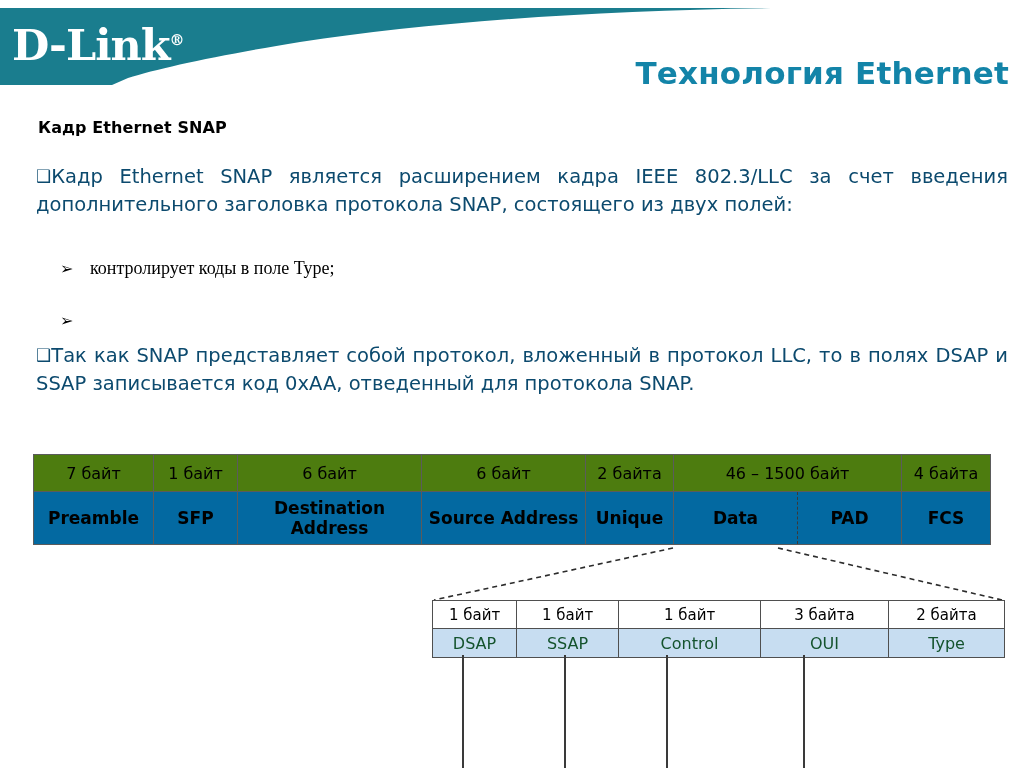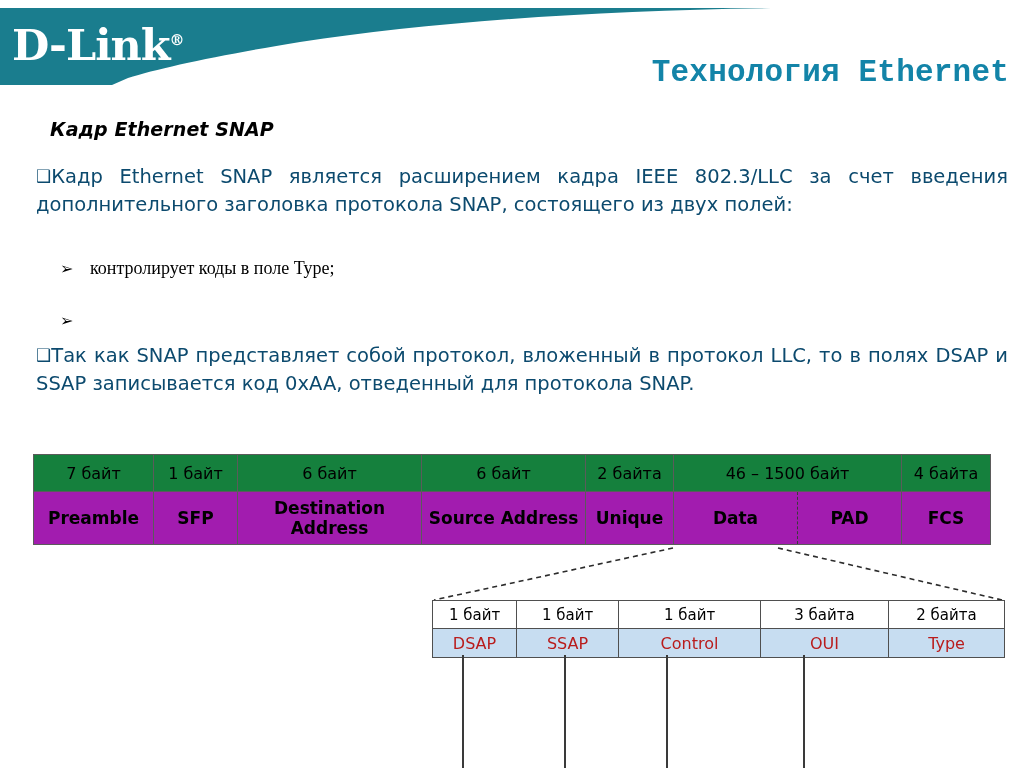--- a/index.html
+++ b/index.html
@@ -47,41 +47,39 @@
   }
   #page-title {
     position: absolute;
     right: 14px;
     top: 47px;
     color: #1384a8;
     font-size: 31px;
     font-weight: bold;
     letter-spacing: 0.2px;
     white-space: nowrap;
-    font-family: Liberation Mono, monospace;
   }
 
   
   #content {
     position: absolute;
     left: 0;
     top: 92px;
     width: 1023px;
   }
 
   #subtitle {
     position: absolute;
-    left: 50px;
+    left: 38px;
     top: 26px;
-    font-size: 19px;
+    font-size: 16px;
     font-weight: bold;
     color: #000000;
     letter-spacing: 0.1px;
     white-space: nowrap;
-    font-style: italic;
   }
 
   .para {
     position: absolute;
     color: #0c4a6e;
     font-size: 19.5px;
     line-height: 28px;
     text-align: justify;
   }
   .para .bullet {
@@ -135,28 +133,28 @@
     table-layout: fixed;
   }
   #main-table td {
     border: 1px solid #5b5b5b;
     text-align: center;
     vertical-align: middle;
     padding: 0;
   }
   #main-table tr.sizes td {
     height: 36px;
-    background: #15803d;
+    background: #4d7c0f;
     font-size: 16px;
     color: #000000;
     font-weight: normal;
   }
   #main-table tr.names td {
     height: 52px;
-    background: #a21caf;
+    background: #0369a1;
     font-size: 17px;
     font-weight: bold;
     color: #000000;
     line-height: 20px;
   }
   #main-table td.dash-left {
     border-left: 1px dashed #3a3a3a;
   }
   #main-table td.no-right {
     border-right: none;
@@ -190,21 +188,21 @@
   #sub-table tr.sizes td {
     height: 27px;
     background: #ffffff;
     font-size: 15px;
     color: #000000;
   }
   #sub-table tr.names td {
     height: 28px;
     background: #c7ddf1;
     font-size: 16px;
-    color: #b91c1c;
+    color: #14532d;
   }
 
   #vlines {
     position: absolute;
     left: 0;
     top: 560px;
     width: 1023px;
     height: 125px;
     pointer-events: none;
   }

